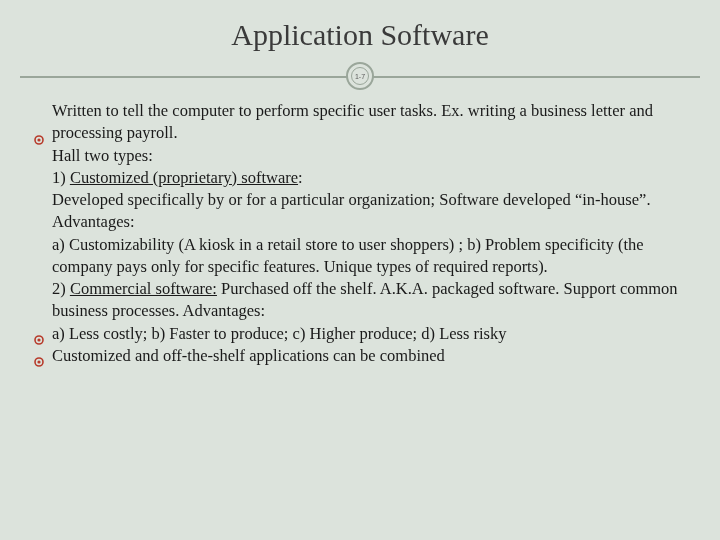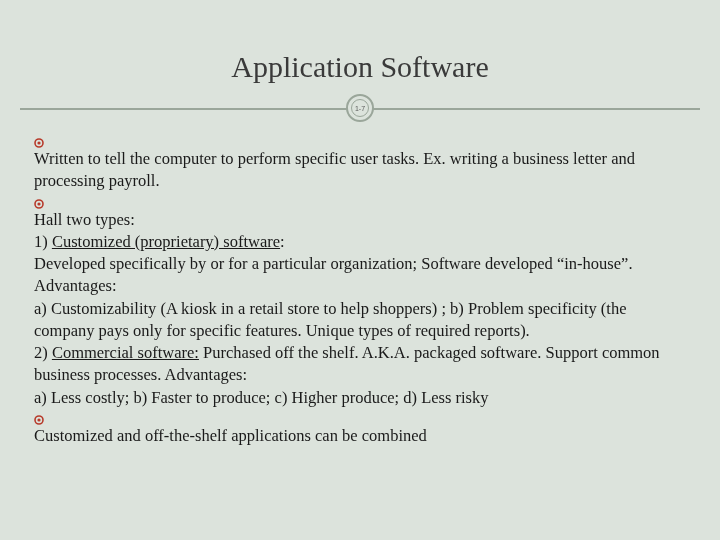--- a/index.html
+++ b/index.html
@@ -15,21 +15,20 @@
     inset: 0;
     padding: 18px 20px 0 20px;
   }
   .title {
     text-align: center;
     font-size: 30px;
     font-weight: 400;
     color: #3a3a3a;
     margin-bottom: 10px;
     font-family: Georgia, serif;
-    margin-top: 32px;
   }
   .divider-wrap {
     position: relative;
     height: 30px;
     margin-bottom: 8px;
   }
   .divider-line {
     position: absolute;
     top: 14px;
     left: 0;
@@ -61,23 +60,22 @@
     justify-content: center;
     font-size: 7px;
     color: #5a5a5a;
     font-family: Arial, sans-serif;
   }
   .content {
     padding: 0 14px;
   }
   .bullet-row {
     display: flex;
-    align-items: flex-start;
+    align-items: flex-end;
     margin-bottom: 0;
-    flex-direction: column;
   }
   .bullet-icon {
     flex: 0 0 auto;
     width: 18px;
     margin-top: 6px;
   }
   .bullet-icon svg { display: block; }
   .bullet-text {
     flex: 1;
     font-size: 16.5px;
@@ -127,21 +125,21 @@
       <span class="bullet-icon">
         <svg width="10" height="10" viewBox="0 0 10 10">
             <circle cx="5" cy="5" r="4" fill="none" stroke="#b73a2a" stroke-width="1.6"></circle>
             <circle cx="5" cy="5" r="1.6" fill="#b73a2a"></circle>
           </svg>
       </span>
       <div class="bullet-text">
         <span>Hall two types:</span><br>
         <span>1) </span><span class="under">Customized (proprietary) software</span><span>:</span><br>
         <span>Developed specifically by or for a particular organization; Software developed “in-house”. Advantages:</span><br>
-        <span>a) Customizability (A kiosk in a retail store to help shoppers) ; b) Problem specificity (the company pays only for specific features. Unique types of required reports).</span><br>
+        <span>a) Customizability (A kiosk in a retail store to user shoppers) ; b) Problem specificity (the company pays only for specific features. Unique types of required reports).</span><br>
         <span>2) </span><span class="under">Commercial software:</span><span> Purchased off the shelf. A.K.A. packaged software. Support common business processes. Advantages:</span><br>
         <span>a) Less costly; b) Faster to produce; c) Higher produce; d) Less risky</span>
       </div>
     </div>
 
     <div class="bullet-row">
       <span class="bullet-icon">
         <svg width="10" height="10" viewBox="0 0 10 10">
             <circle cx="5" cy="5" r="4" fill="none" stroke="#b73a2a" stroke-width="1.6"></circle>
             <circle cx="5" cy="5" r="1.6" fill="#b73a2a"></circle>

